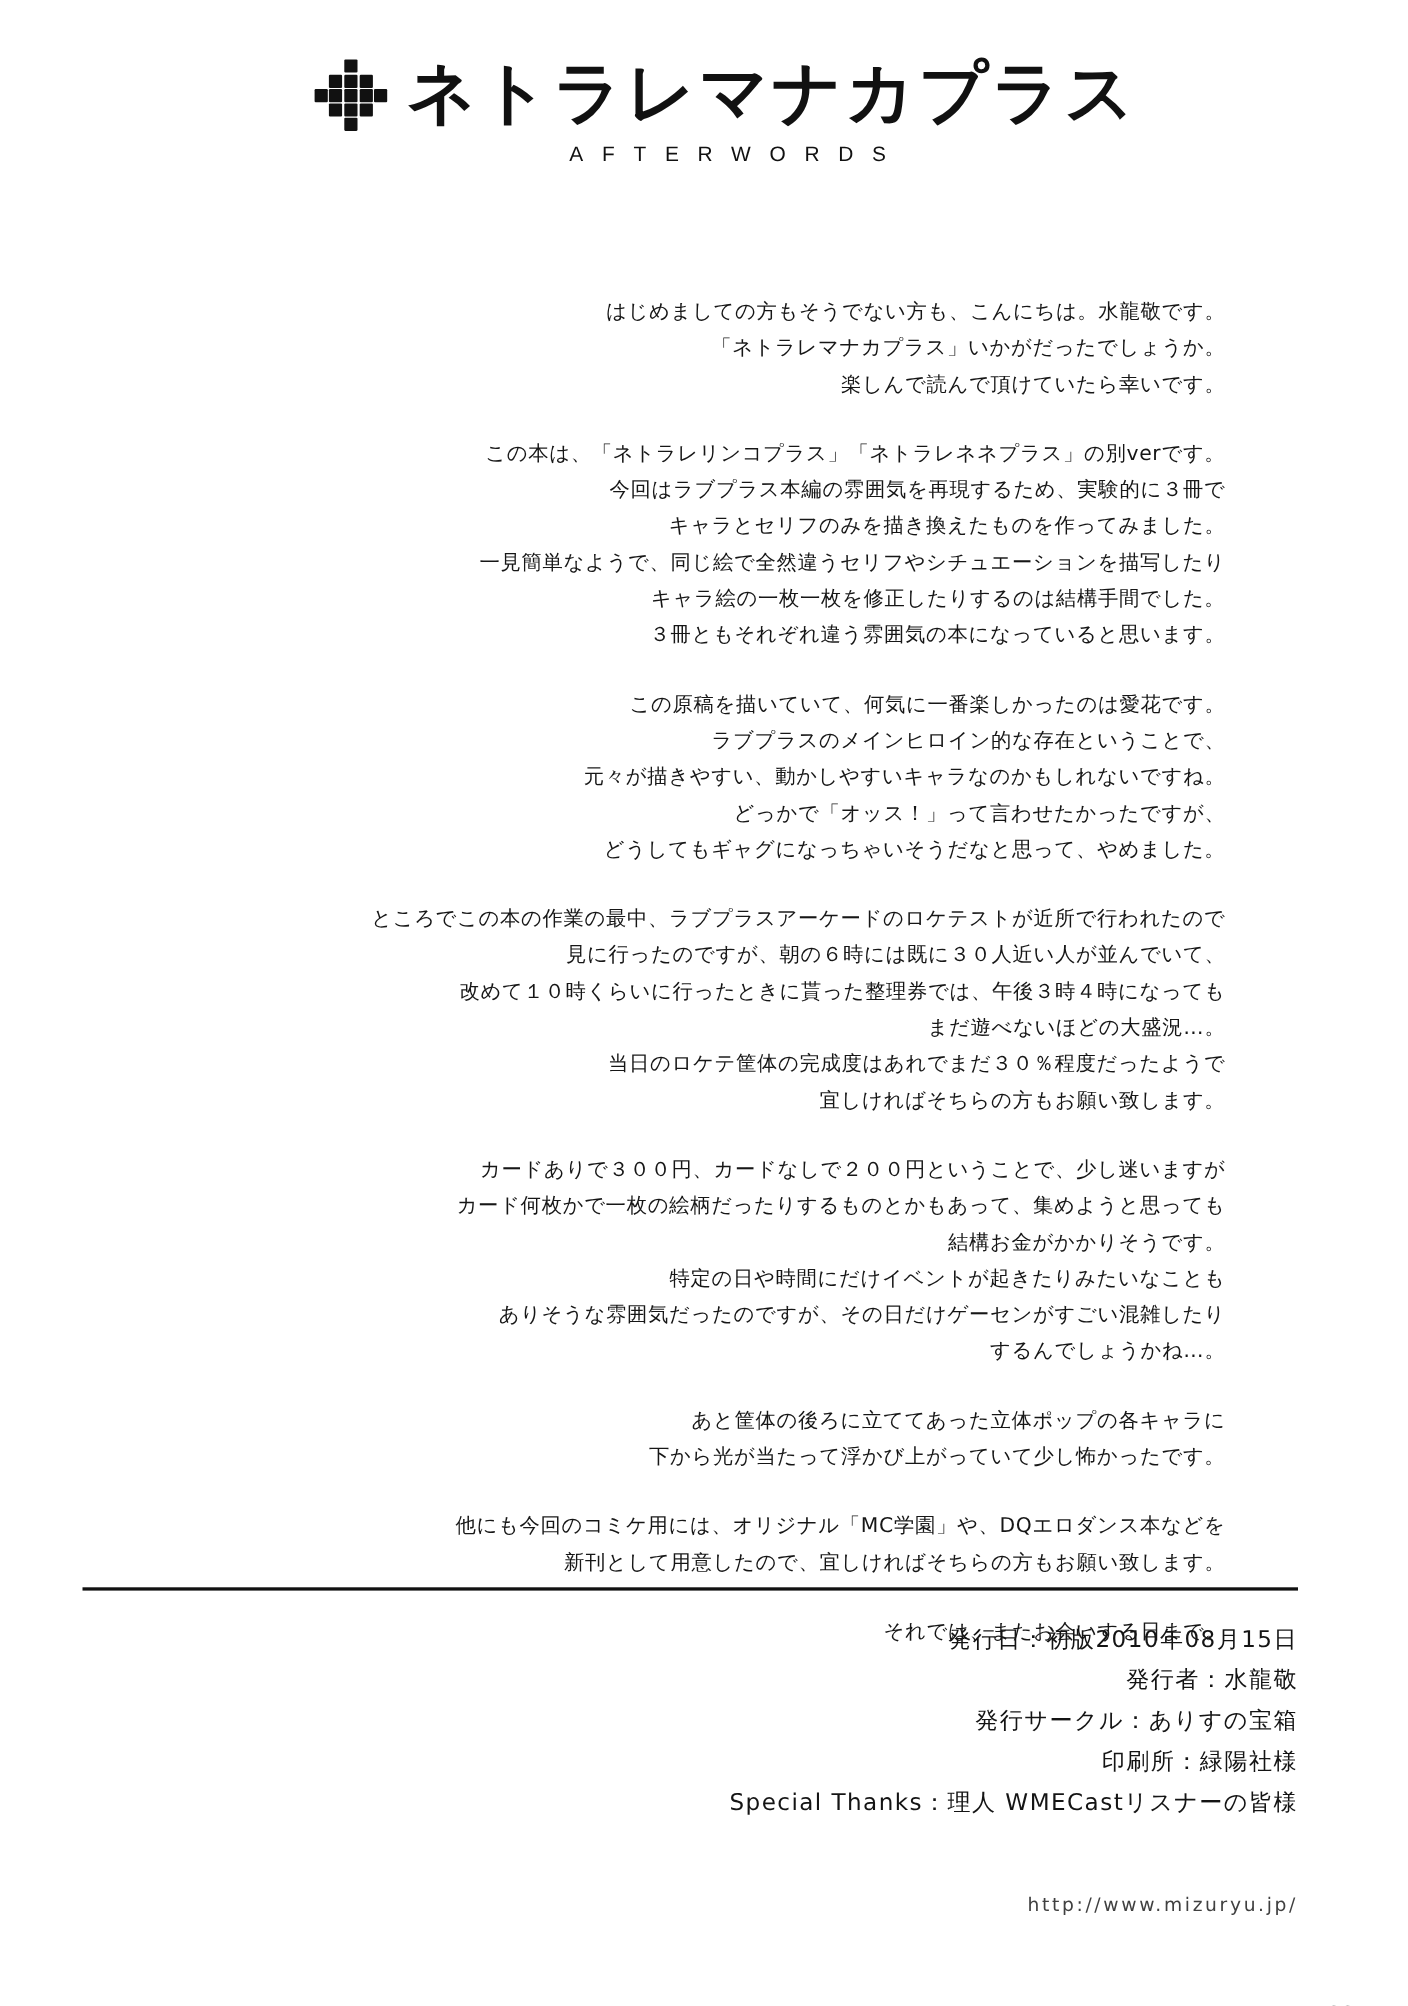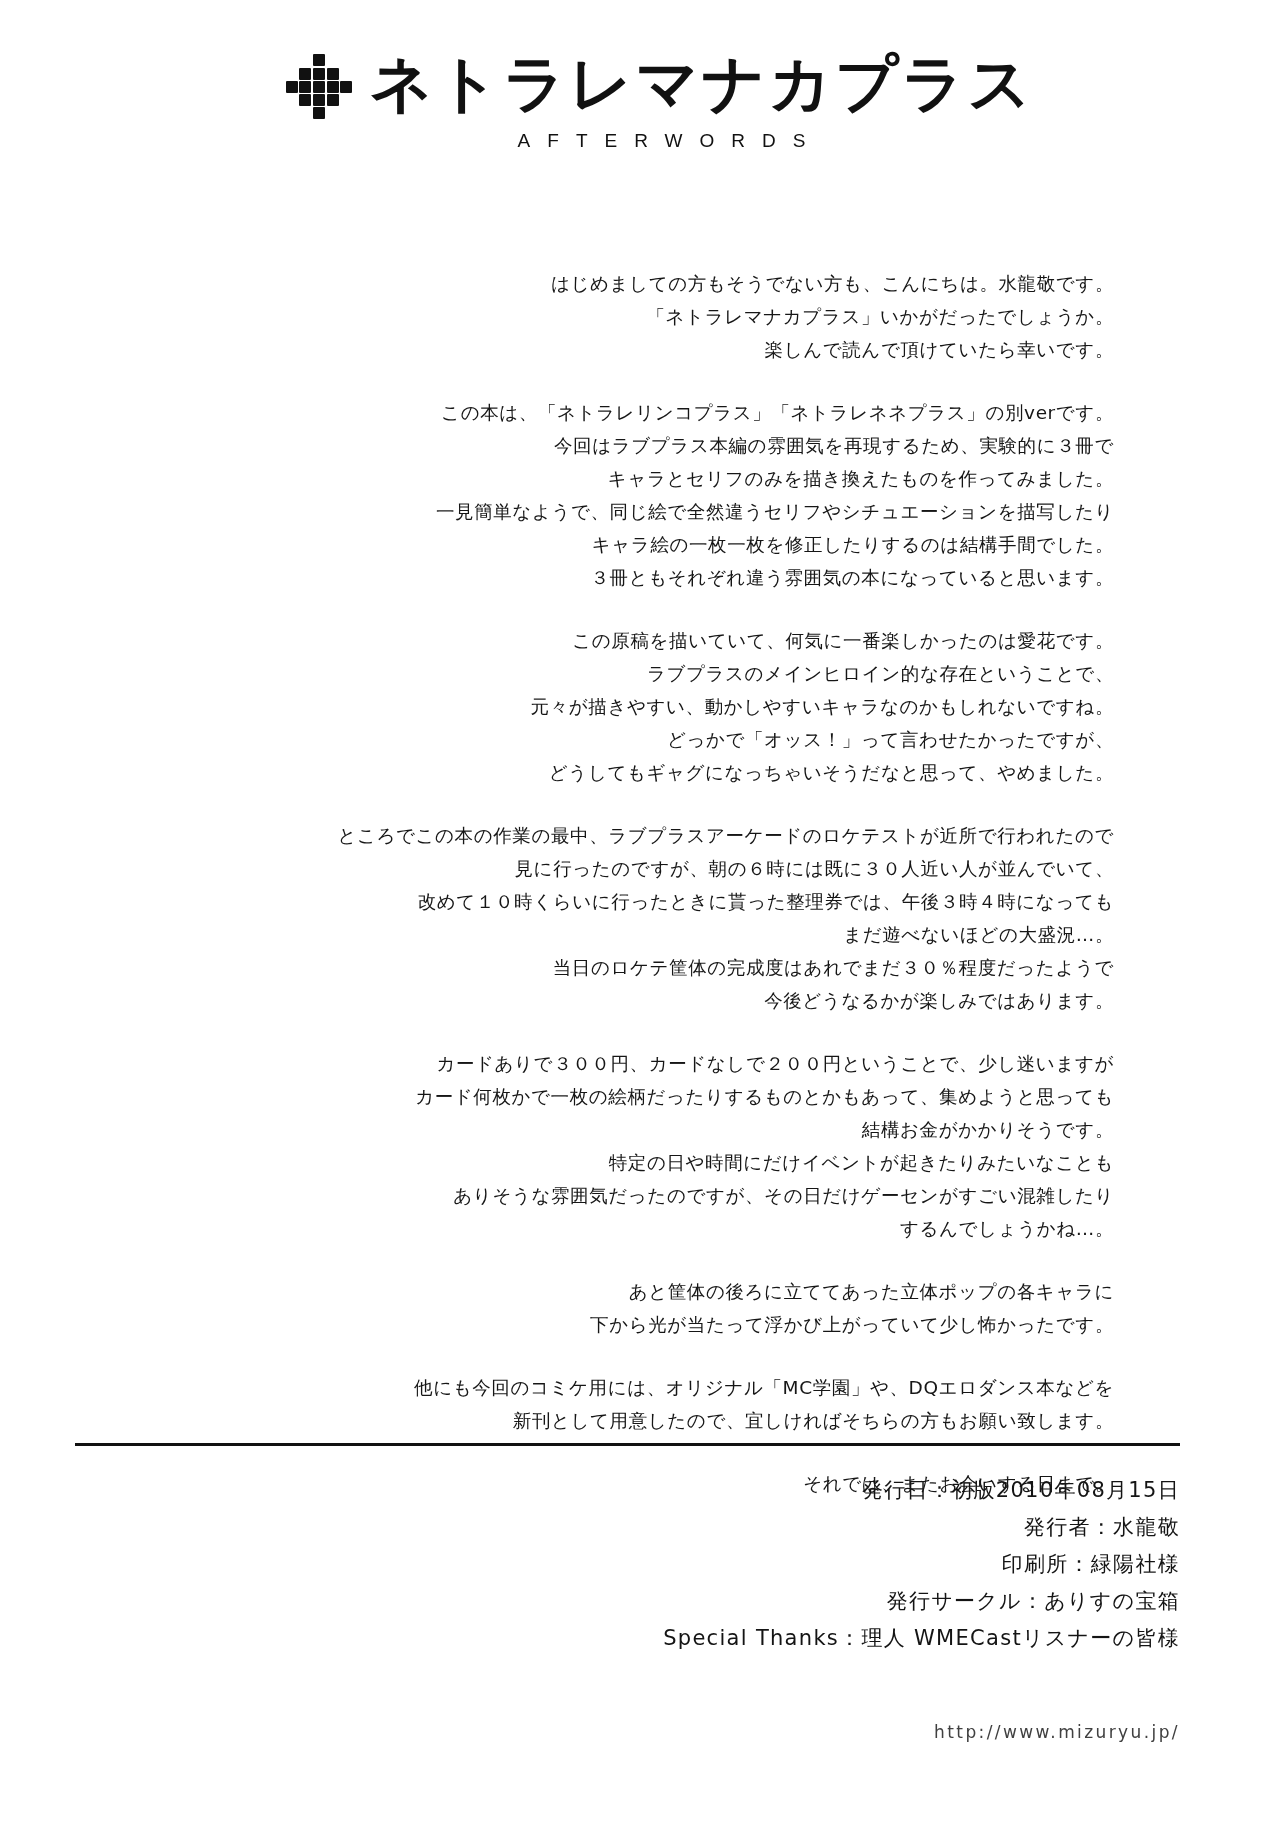--- a/index.html
+++ b/index.html
@@ -173,41 +173,41 @@
     <p class="para">この原稿を描いていて、何気に一番楽しかったのは愛花です。
 ラブプラスのメインヒロイン的な存在ということで、
 元々が描きやすい、動かしやすいキャラなのかもしれないですね。
 どっかで「オッス！」って言わせたかったですが、
 どうしてもギャグになっちゃいそうだなと思って、やめました。</p>
     <p class="para">ところでこの本の作業の最中、ラブプラスアーケードのロケテストが近所で行われたので
 見に行ったのですが、朝の６時には既に３０人近い人が並んでいて、
 改めて１０時くらいに行ったときに貰った整理券では、午後３時４時になっても
 まだ遊べないほどの大盛況…。
 当日のロケテ筐体の完成度はあれでまだ３０％程度だったようで
-今後どうなるかが楽しみではあります。</p>
+宜しければそちらの方もお願い致します。</p>
     <p class="para">カードありで３００円、カードなしで２００円ということで、少し迷いますが
 カード何枚かで一枚の絵柄だったりするものとかもあって、集めようと思っても
 結構お金がかかりそうです。
 特定の日や時間にだけイベントが起きたりみたいなことも
 ありそうな雰囲気だったのですが、その日だけゲーセンがすごい混雑したり
 するんでしょうかね…。</p>
     <p class="para">あと筐体の後ろに立ててあった立体ポップの各キャラに
 下から光が当たって浮かび上がっていて少し怖かったです。</p>
     <p class="para">他にも今回のコミケ用には、オリジナル「MC学園」や、DQエロダンス本などを
 新刊として用意したので、宜しければそちらの方もお願い致します。</p>
     <p class="para">それでは、またお会いする日まで。</p>
   </div>
 
   <div class="divider"></div>
 
   <div class="colophon">
     <div class="colophon-line">発行日：初版2010年08月15日</div>
     <div class="colophon-line">発行者：水龍敬</div>
+    <div class="colophon-line">発行サークル：ありすの宝箱</div>
     <div class="colophon-line">印刷所：緑陽社様</div>
-    <div class="colophon-line">発行サークル：ありすの宝箱</div>
     <div class="colophon-line">Special Thanks：理人 WMECastリスナーの皆様</div>
   </div>
 
   <div class="url">http://www.mizuryu.jp/</div>
 
   <div class="page-number">22</div>
 
 </div>
 
 </body></html>

